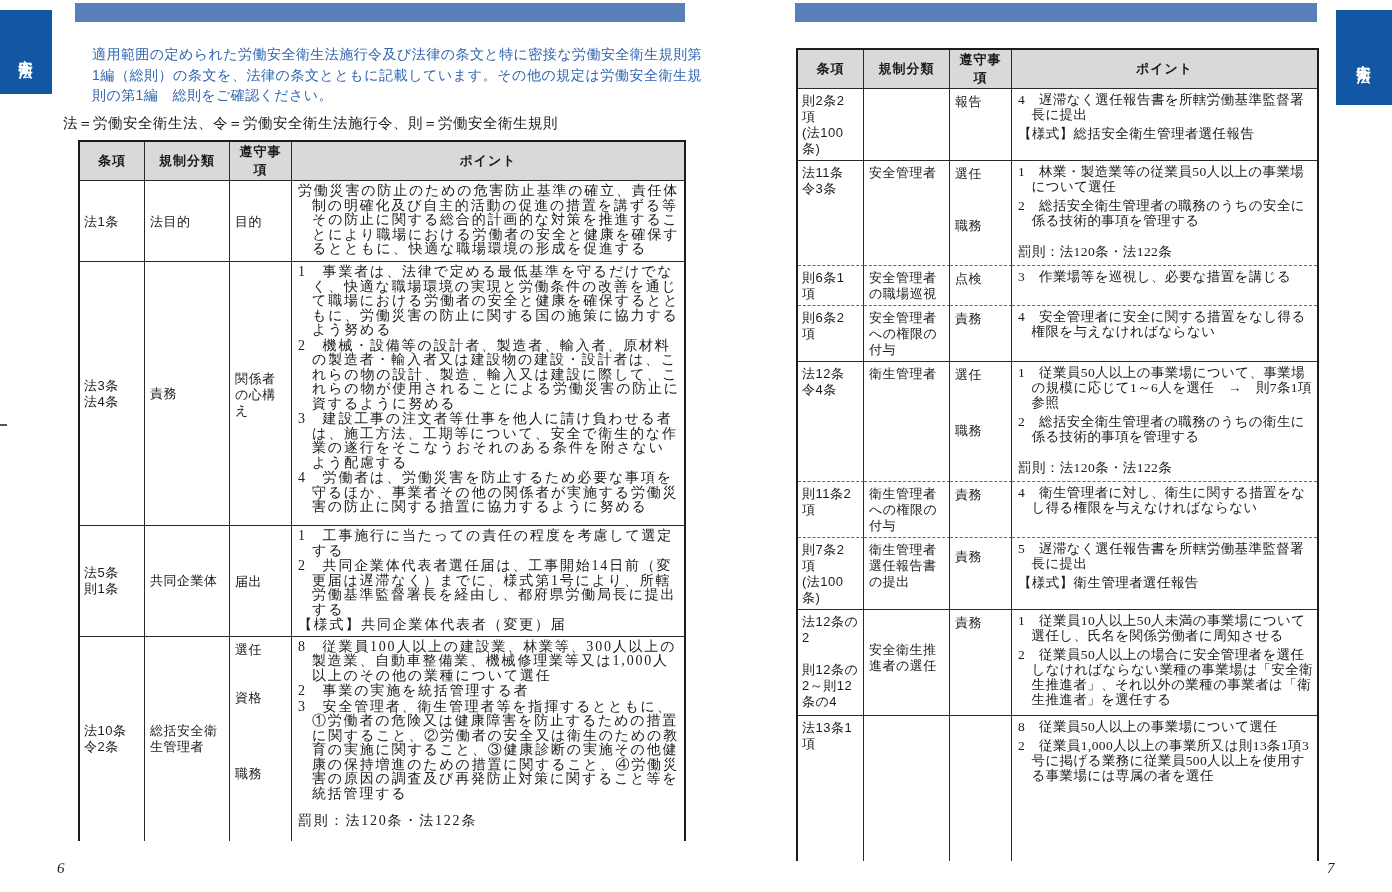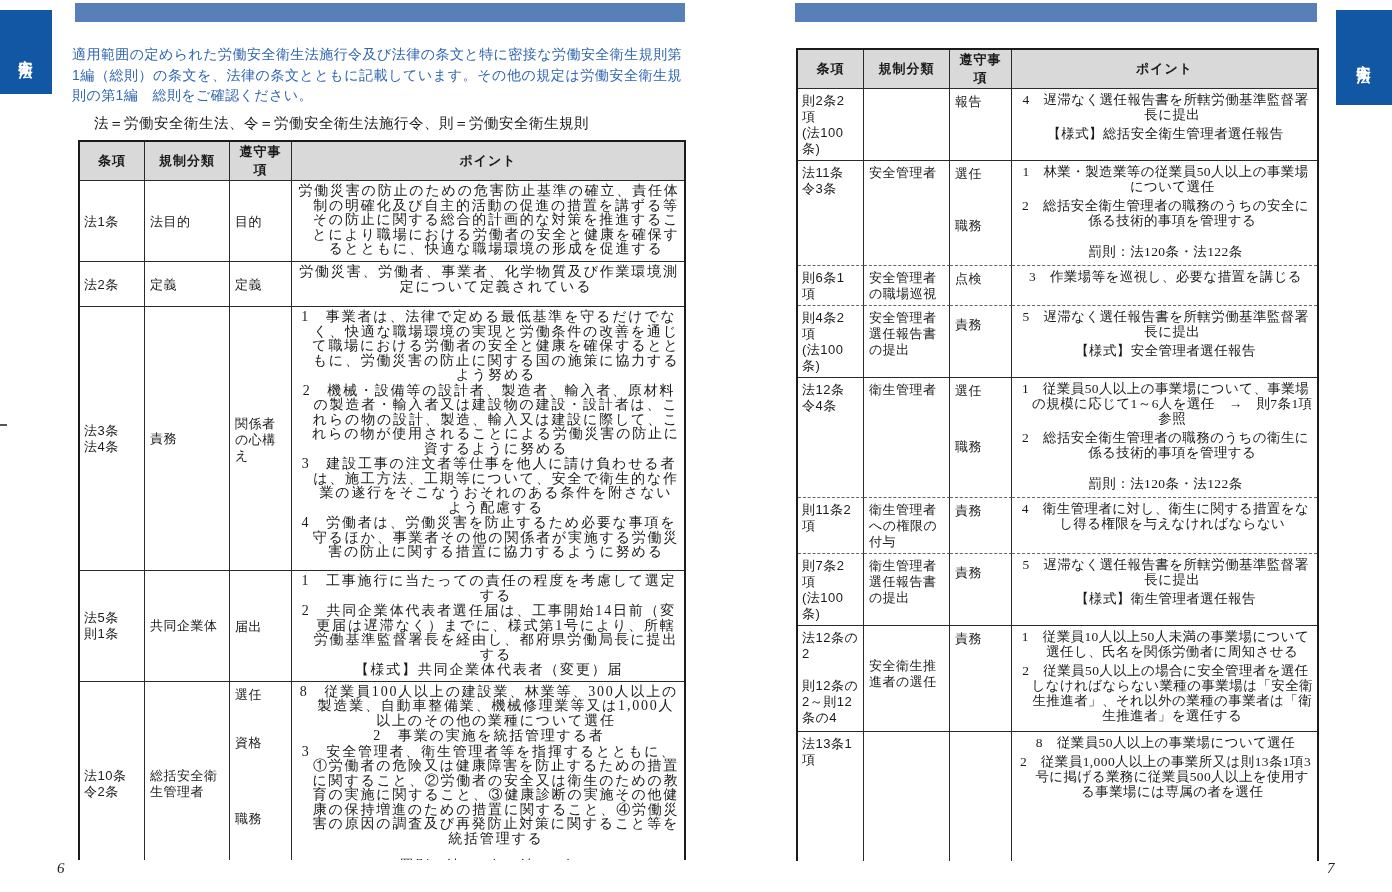--- a/index.html
+++ b/index.html
@@ -22,23 +22,23 @@
   .edgetab.right{left:1336px;width:56px;height:95px;}
   .vtext{writing-mode:vertical-rl;text-orientation:upright;font-weight:bold;
          font-size:14px;letter-spacing:3px;}
   .foldmark{left:0;top:424px;width:7px;height:2px;background:#555;}
   .pageno{font-family:"Liberation Serif","DejaVu Serif",serif;font-style:italic;
           font-size:15px;top:860px;}
   .pageno.left{left:57px;}
   .pageno.right{left:1327px;}
 
   
-  .intro{left:72px;top:44px;width:610px;color:var(--intro-blue);
+  .intro{left:92px;top:44px;width:610px;color:var(--intro-blue);
          font-size:14px;line-height:1.48;letter-spacing:0.4px;text-align:justify;}
-  .legend{left:94px;top:114px;width:610px;
+  .legend{left:63px;top:114px;width:610px;
           font-family:Liberation Mono, monospace;
           font-size:14.5px;letter-spacing:0.5px;}
 
   
   .tablewrap{overflow:hidden;}
   .tablewrap.left{left:78px;top:140px;width:608px;height:720px;}
   .tablewrap.right{left:796px;top:48px;width:523px;height:813px;}
   table.doc{width:100%;border-collapse:separate;border-spacing:0;table-layout:fixed;
             border:2px solid #1b1b1b;border-bottom:none;}
   th{background:var(--head-gray);font-weight:bold;font-size:13px;letter-spacing:1px;
@@ -48,21 +48,21 @@
   tbody td{border-top:1px solid var(--line);vertical-align:top;}
   tr.dashed td{border-top:1px dashed #666;}
   td.c-art{padding:4px 2px 3px 4px;font-size:13px;line-height:16px;letter-spacing:0.5px;}
   td.c-cat{padding:4px 3px 3px 5px;font-size:13px;line-height:16px;letter-spacing:0.5px;}
   td.c-jun{padding:5px 2px 3px 5px;font-size:13px;letter-spacing:0.5px;}
   td.c-pts{padding:3px 4px 2px 6px;
            font-family:"Liberation Serif","DejaVu Serif",serif;}
   tr.vc td.c-art,tr.vc td.c-cat,tr.vc td.c-jun,
   tr.ac td.c-art,tr.ac td.c-cat{vertical-align:middle;}
   .artline{min-height:16px;}
-  .pt{padding-left:1em;text-indent:-1em;text-align:center;}
+  .pt{padding-left:1em;text-indent:-1em;}
   .gap{height:12px;}
   .tablewrap.left  .pt{font-size:14px;line-height:14.5px;letter-spacing:1.8px;margin-bottom:1px;}
   .tablewrap.right .pt{font-size:13.5px;line-height:15px;letter-spacing:0.4px;margin-bottom:4px;}
   .junlabel{line-height:16px;}
 </style>
 </head>
 <body>
 
 <div class="abs topbar left"></div>
 <div class="abs topbar right"></div>
@@ -101,34 +101,20 @@
             <div class="artline">法1条</div>
           </td>
           <td class="c-cat">
             <div>法目的</div>
           </td>
           <td class="c-jun">
             <div class="junlabel">目的</div>
           </td>
           <td class="c-pts">
             <div class="pt">労働災害の防止のための危害防止基準の確立、責任体制の明確化及び自主的活動の促進の措置を講ずる等その防止に関する総合的計画的な対策を推進することにより職場における労働者の安全と健康を確保するとともに、快適な職場環境の形成を促進する</div>
-          </td>
-        </tr>
-        <tr class="vc" style="height: 45px;">
-          <td class="c-art">
-            <div class="artline">法2条</div>
-          </td>
-          <td class="c-cat">
-            <div>定義</div>
-          </td>
-          <td class="c-jun">
-            <div class="junlabel">定義</div>
-          </td>
-          <td class="c-pts">
-            <div class="pt">労働災害、労働者、事業者、化学物質及び作業環境測定について定義されている</div>
           </td>
         </tr>
         <tr class="vc" style="height: 264px;">
           <td class="c-art">
             <div class="artline">法3条</div>
             <div class="artline">法4条</div>
           </td>
           <td class="c-cat">
             <div>責務</div>
           </td>
@@ -244,35 +230,33 @@
           <td class="c-cat">
             <div>安全管理者の職場巡視</div>
           </td>
           <td class="c-jun">
             <div class="junlabel">点検</div>
           </td>
           <td class="c-pts">
             <div class="pt">3　作業場等を巡視し、必要な措置を講じる</div>
           </td>
         </tr>
-        <tr class="dashed" style="height: 52px;">
-          <td class="c-art">
-            <div class="artline">則4条2</div>
-            <div class="artline">項</div>
-            <div class="artline">(法100条)</div>
-          </td>
-          <td class="c-cat">
-            <div>安全管理者選任報告書の提出</div>
-          </td>
-          <td class="c-jun">
-            <div class="junlabel" style="margin-top: 6px;">責務</div>
-          </td>
-          <td class="c-pts">
-            <div class="pt">5　遅滞なく選任報告書を所轄労働基準監督署長に提出</div>
-            <div class="pt">【様式】安全管理者選任報告</div>
+        <tr class="dashed" style="height: 37px;">
+          <td class="c-art">
+            <div class="artline">則6条2</div>
+            <div class="artline">項</div>
+          </td>
+          <td class="c-cat">
+            <div>安全管理者への権限の付与</div>
+          </td>
+          <td class="c-jun">
+            <div class="junlabel">責務</div>
+          </td>
+          <td class="c-pts">
+            <div class="pt">4　安全管理者に安全に関する措置をなし得る権限を与えなければならない</div>
           </td>
         </tr>
         <tr style="height: 104px;">
           <td class="c-art">
             <div class="artline">法12条</div>
             <div class="artline">令4条</div>
           </td>
           <td class="c-cat">
             <div>衛生管理者</div>
           </td>

